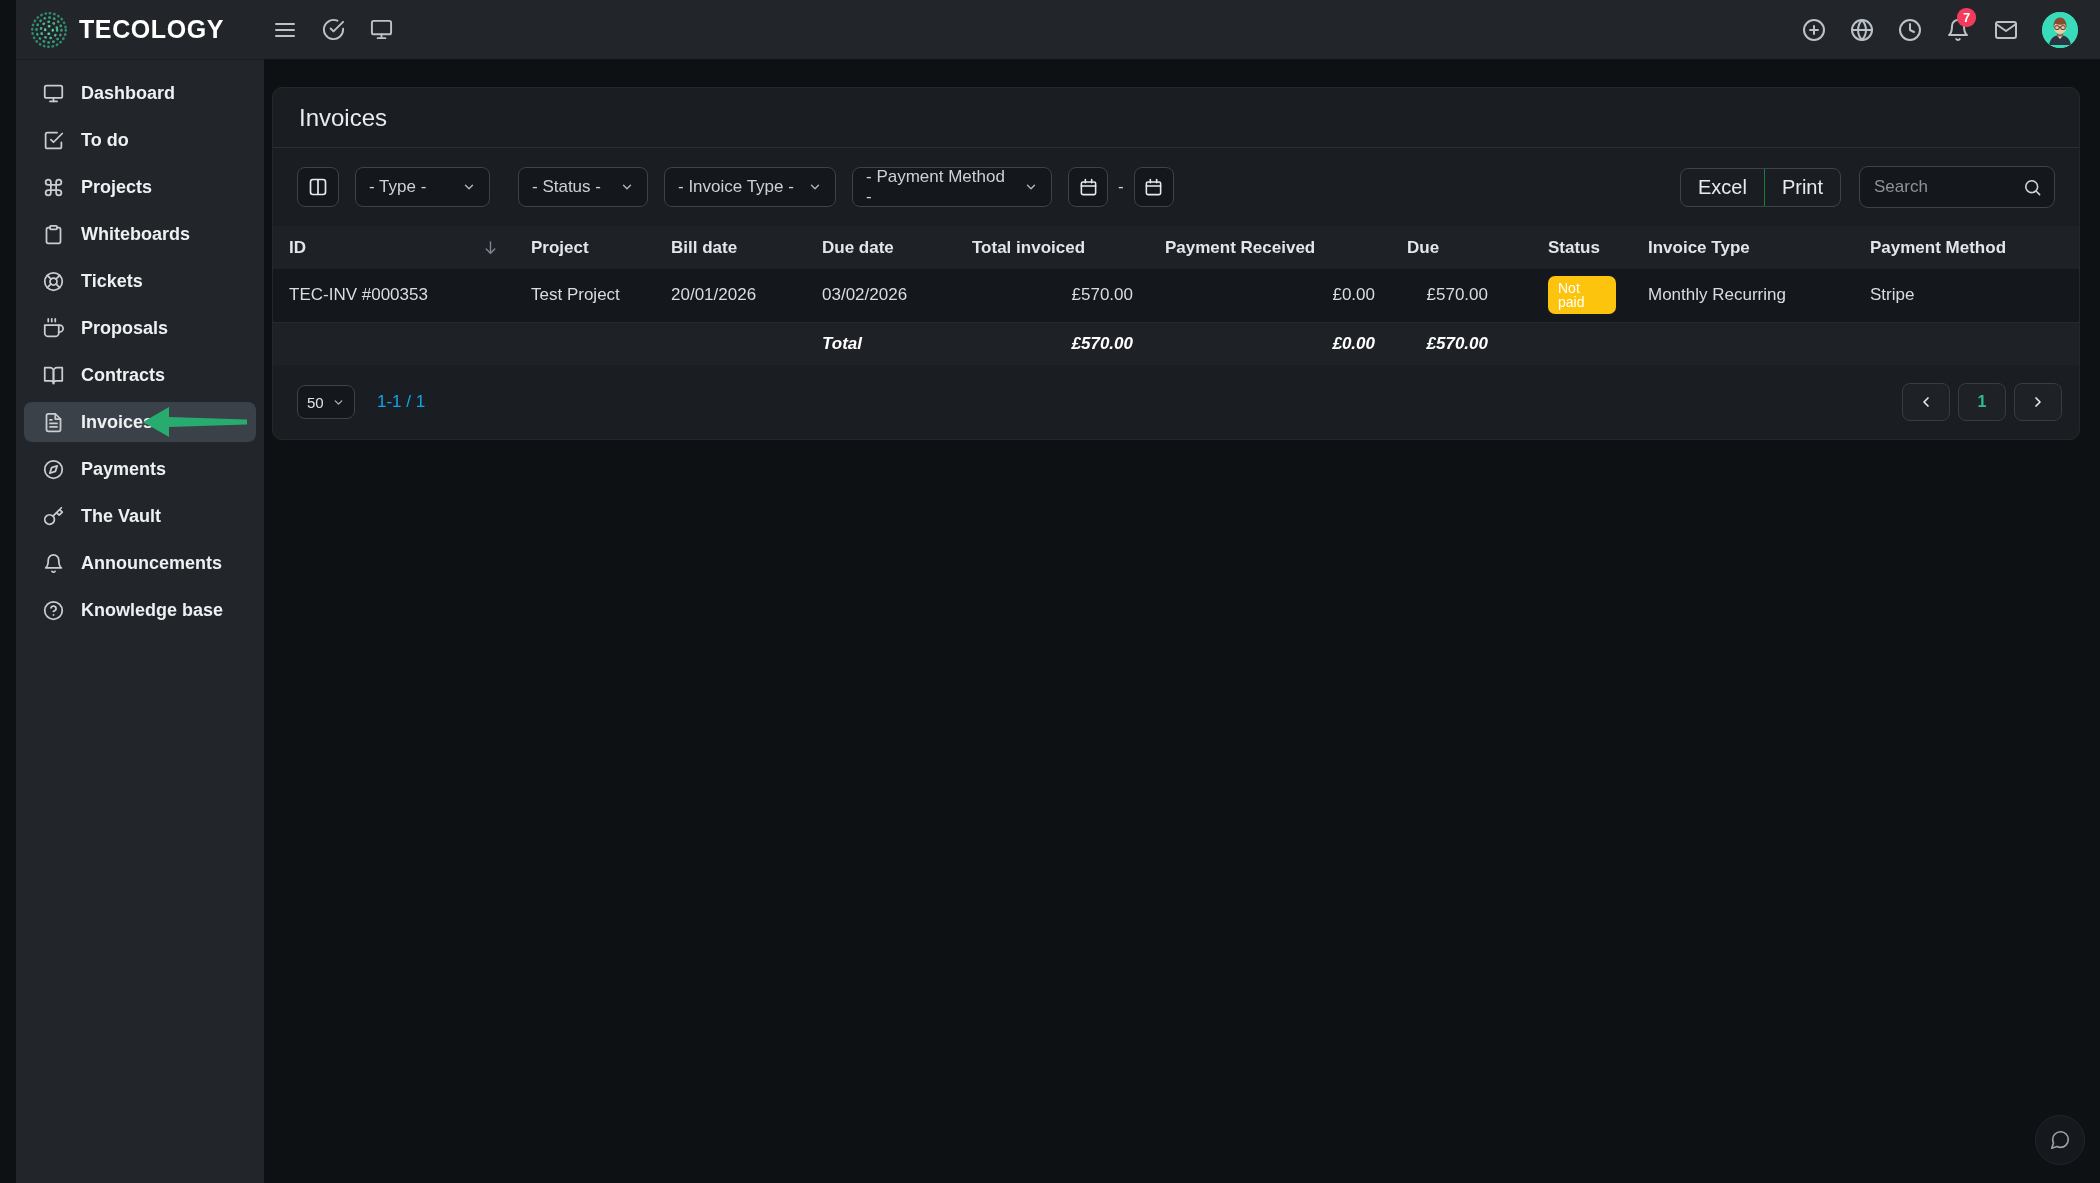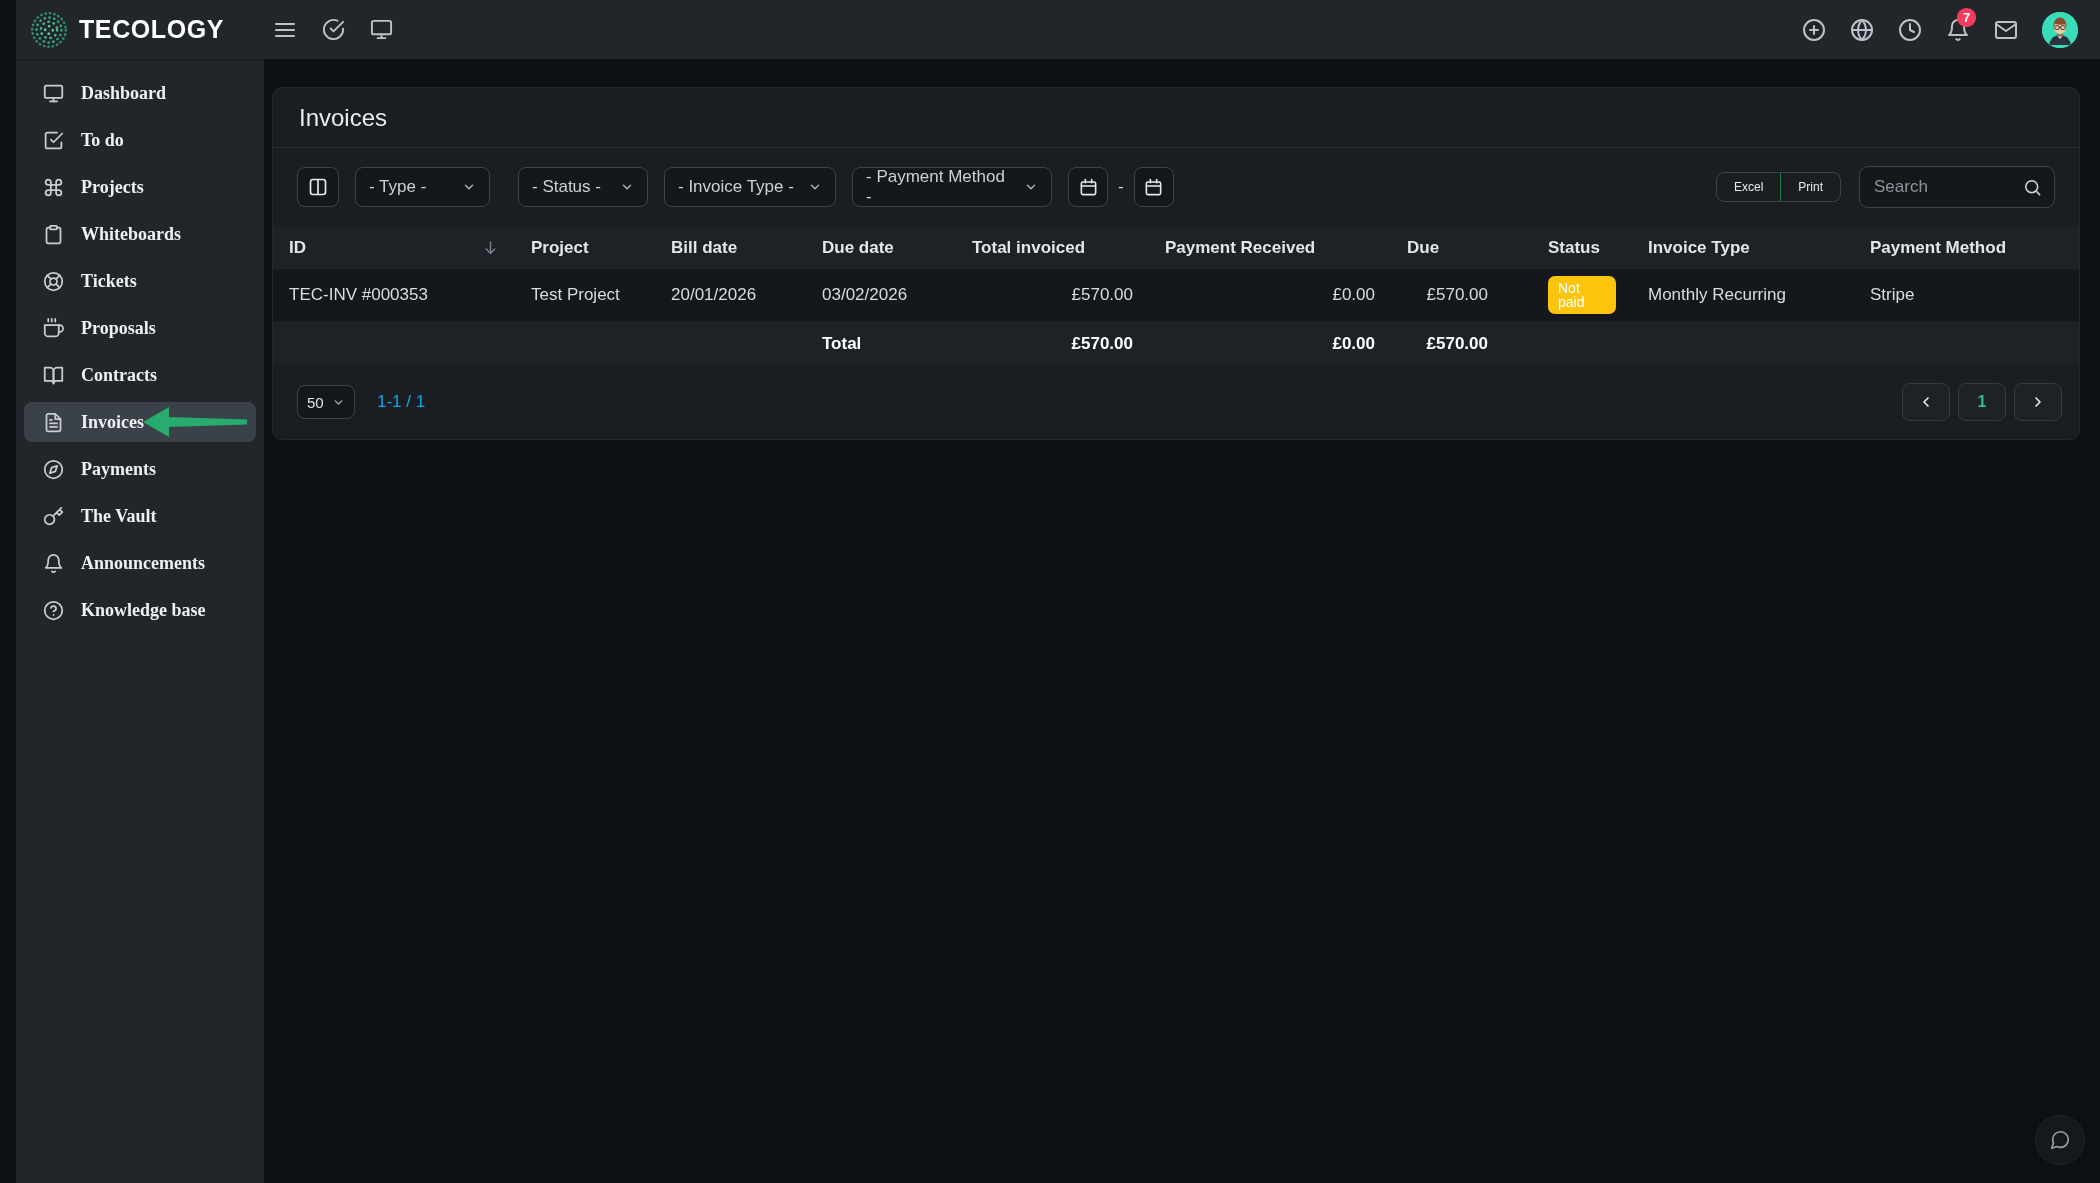--- a/index.html
+++ b/index.html
@@ -6,21 +6,21 @@
   html,body { margin:0; padding:0; }
   body {
     width:2100px; height:1183px; position:relative; overflow:hidden;
     background:#0e1114; font-family:"Liberation Sans", sans-serif;
     color:#dfe3e6;
   }
   
   .sidebar { position:absolute; left:16px; top:0; width:248px; height:100%; background:#22262b; z-index:3; }
   .logo-row { height:60px; display:flex; align-items:center; padding:0 10px; gap:7px; border-bottom:1px solid rgba(0,0,0,.28); }
   .logo-text { color:#ffffff; font-size:25px; font-weight:800; letter-spacing:.6px; }
-  .sidebar-nav { padding:13px 8px; display:flex; flex-direction:column; gap:7px;font-family:Liberation Serif, serif; }
+  .sidebar-nav { padding:13px 8px; display:flex; flex-direction:column; gap:7px; }
   .nav-item { display:flex; align-items:center; gap:17px; height:40px; padding:0 12px 0 19px; border-radius:8px; cursor:pointer; }
   .nav-item .nicon { display:flex; color:#c9ced3; }
   .nav-item .nlabel { font-size:18px; font-weight:600; color:#eef0f2; }
   .nav-item.active { background:#3b4148; }
   .arrow-annotation { position:absolute; left:125px; top:404px; z-index:6; }
   
   .topbar { position:absolute; left:248px; top:0; right:0; height:60px; background:#22262b;
             border-bottom:1px solid #101315; border-left:1px solid #16191d;
             display:flex; align-items:center; padding:0 22px 0 24px; z-index:2; }
   .tb-left { display:flex; align-items:center; gap:25px; }
@@ -40,34 +40,34 @@
   .filter-row { height:78px; display:flex; align-items:center; padding:0 24px; gap:16px; }
   .sq-btn { width:42px; height:40px; border-radius:8px; background:#14181c; border:1px solid #3d434a;
             color:#e8ebed; display:flex; align-items:center; justify-content:center; cursor:pointer; }
   .select { height:40px; border-radius:8px; background:#14181c; border:1px solid #3d434a; color:#ccd1d6;
             font-size:17px; display:flex; align-items:center; justify-content:space-between; padding:0 13px; cursor:pointer; }
   .select .chev { color:#aab0b6; display:flex; margin-left:10px; }
   .w-type { width:135px; } .w-status { width:130px;margin-left:12px; } .w-invtype { width:172px; } .w-paymeth { width:200px; }
   .date-sep { color:#ccd1d6; font-size:17px; margin:0 -6px; }
   .filter-right { margin-left:auto; display:flex; align-items:center; gap:18px; }
   .btn-group { display:flex; border:1px solid #3d434a; border-radius:8px; overflow:hidden; }
-  .btn-group button { background:transparent; border:none; color:#e8ebed; font-size:12px; padding:7px 17px; cursor:pointer; }
+  .btn-group button { background:transparent; border:none; color:#e8ebed; font-size:20px; padding:7px 17px; cursor:pointer; }
   .btn-group button + button { border-left:1px solid #15803d; }
   .search-box { width:196px; height:42px; border:1px solid #3d434a; border-radius:9px; background:#14181c;
                 display:flex; align-items:center; padding:0 12px; gap:8px; }
   .search-box input { flex:1; min-width:0; background:transparent; border:none; outline:none; color:#7dd3fc; font-size:17px; }
   .search-box input::placeholder { color:#8d939a; }
   .search-box .sicon { color:#cfd4d9; display:flex; }
   
   table.invoice-table { width:100%; border-collapse:collapse; table-layout:fixed; }
   .invoice-table th { background:#1e2227; height:43px; font-size:17px; font-weight:700; color:#e2e6e9;
                       text-align:left; padding:0 16px; }
   .invoice-table td { font-size:17px; padding:0 16px; }
   .invoice-table tbody td { background:#14171b; height:53px; color:#d9dde0; border-bottom:1px solid #23282d; }
-  .invoice-table tfoot td { background:#1e2227; height:43px; color:#ffffff; font-weight:700; }
+  .invoice-table tfoot td { background:#1e2227; height:43px; color:#ffffff; font-weight:700;font-style:italic; }
   .num { text-align:right; }
   .invoice-table th:nth-child(8), .invoice-table td:nth-child(8) { padding-left:44px; }
   .th-flex { display:flex; align-items:center; }
   .sort-icon { margin-left:auto; color:#7d8691; display:flex; cursor:pointer; }
   .status-badge { display:inline-block; background:#fdc40d; color:#ffffff; font-size:14px;
                   padding:5px 10px; border-radius:7px; line-height:1; }
   
   .pagination-row { height:74px; display:flex; align-items:center; padding:0 17px 0 24px; gap:22px; }
   .page-size { width:58px; height:34px; border-radius:8px; background:#14181c; border:1px solid #3d434a;
                color:#dfe3e6; font-size:15px; display:flex; align-items:center; justify-content:space-between;

